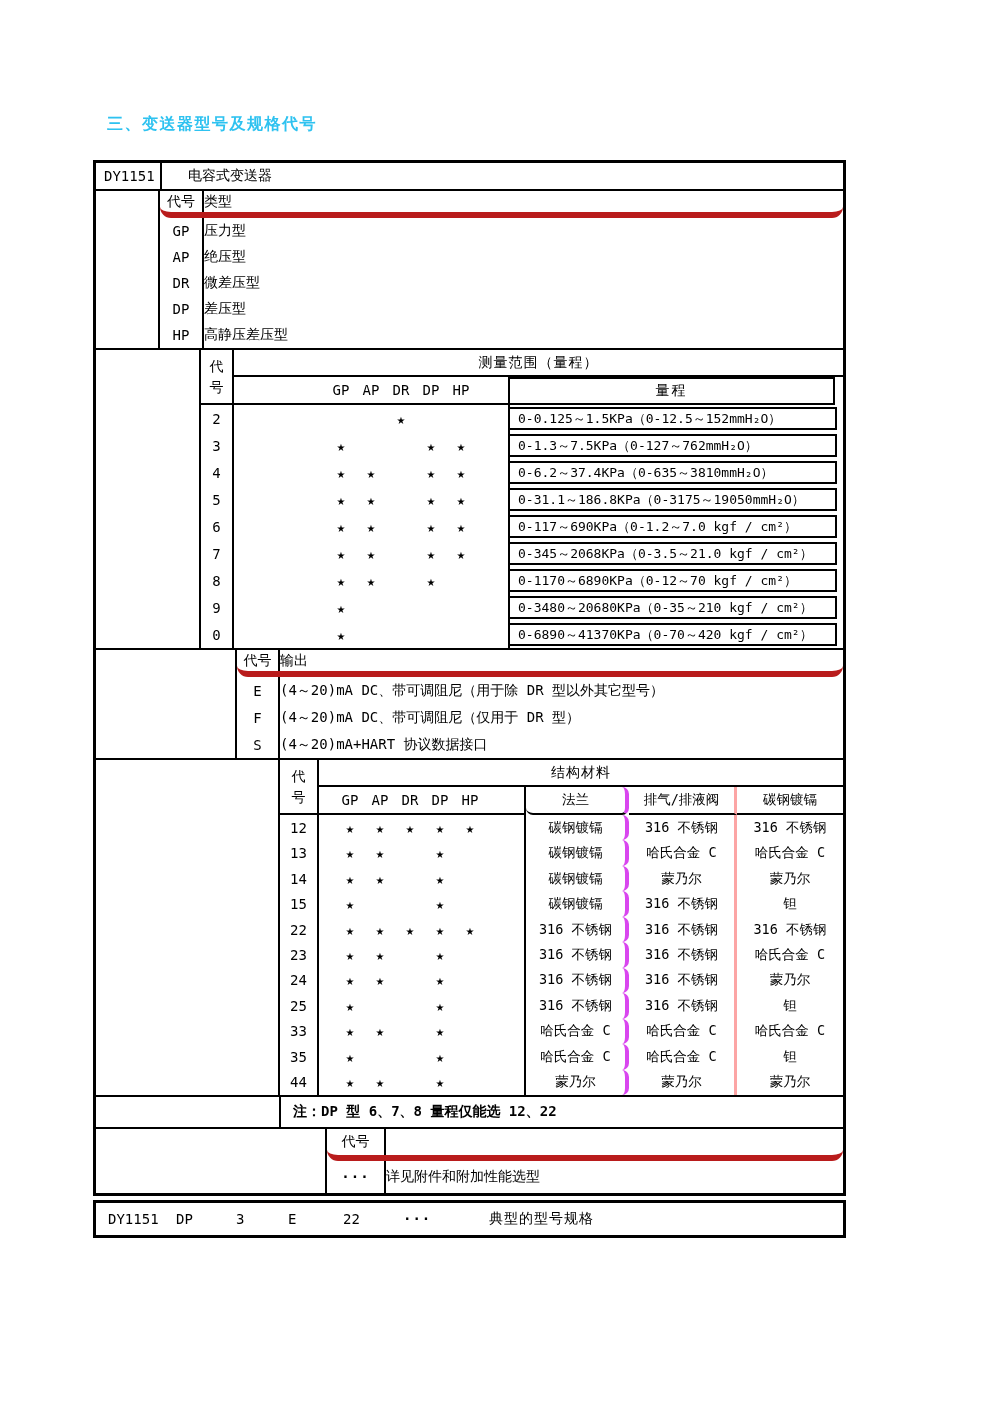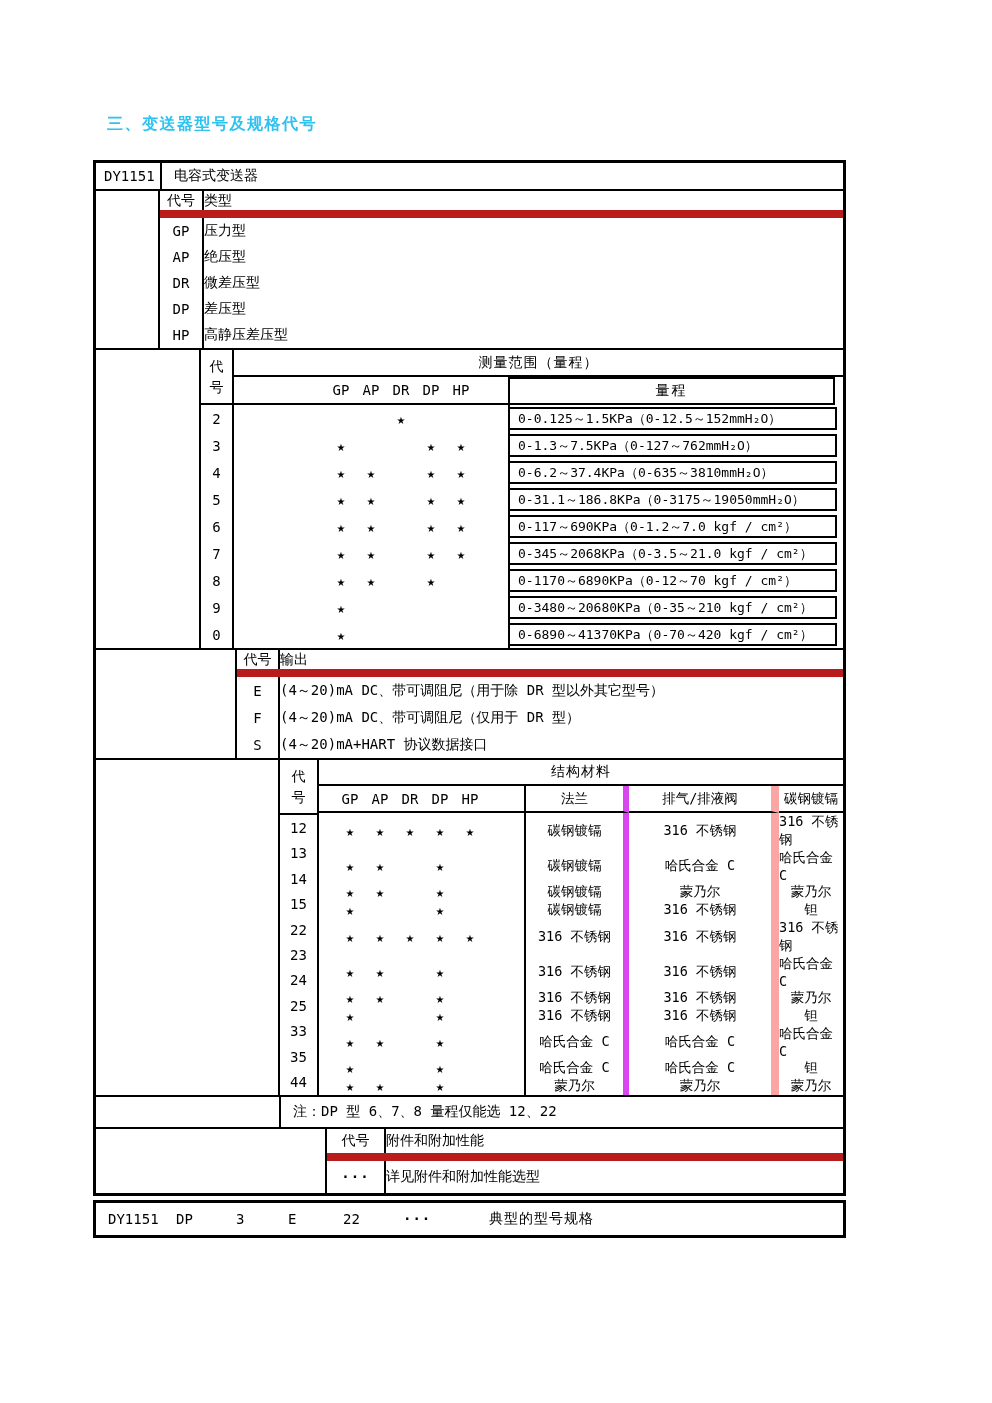--- a/index.html
+++ b/index.html
@@ -12,31 +12,31 @@
   .title {
     position: absolute; left: 107px; top: 114px;
     font-size: 16px; font-weight: bold; letter-spacing: 1.5px;
   }
   .main-table {
     position: absolute; left: 93px; top: 160px; width: 753px;
     border: 3px solid #000; background: #fff;
   }
   .top-row { display: flex; height: 28px; border-bottom: 2px solid #000; }
   .model-code { width: 66px; border-right: 2px solid #000; display:flex; align-items:center; padding-left: 8px; }
-  .model-desc { flex: 1; display:flex; align-items:center; padding-left: 12px; }
+  .model-desc { flex: 1; display:flex; align-items:center; padding-left: 26px; }
 
   .section { display: flex; border-bottom: 2px solid #000; }
   .section:last-child { border-bottom: none; }
   .pad { border-right: 2px solid #000; flex-shrink: 0; }
   .p2 { width: 64px; } .p3 { width: 105px; } .p4 { width: 141px; }
   .p5 { width: 184px; } .pn { width: 185px; } .p6 { width: 231px; }
   .sec-body { flex: 1; display: flex; flex-direction: column; }
 
   
-  .hrow { display: flex; border-bottom: 8px solid #b91c1c; }
+  .hrow { display: flex; border-bottom: 6px solid #b91c1c; border-radius: 11px; }
   .sec2 .hrow, .sec2 .sec-row { height: 26px; }
   .sec2 .hrow { height: 27px; }
   .sec4 .hrow, .sec4 .sec-row { height: 27px; }
   .sec6 .hrow, .sec6 .sec-row { height: 32px; }
   .sec-row { display: flex; }
   .code-cell { display:flex; align-items:center; justify-content:center; border-right: 2px solid #000; flex-shrink:0; }
   .c2 { width: 44px; } .c4 { width: 43px; } .c6 { width: 59px; }
   .label-cell { flex:1; display:flex; align-items:center; padding-left: 0; }
 
   
@@ -64,26 +64,26 @@
 
   
   .sec5 { height: 337px; }
   .subhdr5 { display:flex; height: 28px; }
   .s5w { width: 207px; padding-left: 16px; }
   .s5 { width: 207px; padding-left: 16px; border-right: 2px solid #000; }
   .mh { display:flex; align-items:center; justify-content:center; border-bottom: 2px solid #000; flex-shrink:0; font-size: 13.5px; }
   .mat-rows { flex:1; display:flex; flex-direction:column; }
   .mat-row { display:flex; flex:1; }
   .mat-cell { display:flex; align-items:center; justify-content:center; font-size: 13.5px; flex-shrink:0; }
-  .flange { width: 103px; border-right: 6px solid #d946ef; }
-  .valve { width: 150px; border-right: 8px solid #fca5a5; }
+  .flange { width: 103px; border-right: 4px solid #d946ef; border-radius: 7px; }
+  .valve { width: 108px; border-right: 3px solid #fca5a5; }
   .diaph { flex:1; width:auto; }
 
   
-  .note-row { height: 32px; }
+  .note-row { height: 32px; font-weight: bold; }
   .note-text { flex:1; display:flex; align-items:center; padding-left: 12px; }
 
   
   .example-table {
     position: absolute; left: 93px; top: 1200px; width: 753px; height: 38px;
     border: 3px solid #000; display:flex; align-items:center; padding-left: 12px;
   }
   .ex-cell { flex-shrink:0; }
   .ex-label { padding-left: 24px; letter-spacing:1px; }
   .dots { font-weight: bold; letter-spacing: 1px; }
@@ -457,21 +457,20 @@
   <div class="section note-row">
     <div class="pad pn"></div>
     <div class="note-text">注：DP 型 6、7、8 量程仅能选 12、22</div>
   </div>
 
   <div class="section sec6">
     <div class="pad p6"></div>
     <div class="sec-body">
       <div class="hrow">
         <div class="code-cell c6">代号</div>
-        <div class="label-cell">附件和附加性能</div>
       </div>
       <div>
           <div class="sec-row">
             <div class="code-cell c6 dots">···</div>
             <div class="label-cell">详见附件和附加性能选型</div>
           </div>
         </div>
     </div>
   </div>
 

